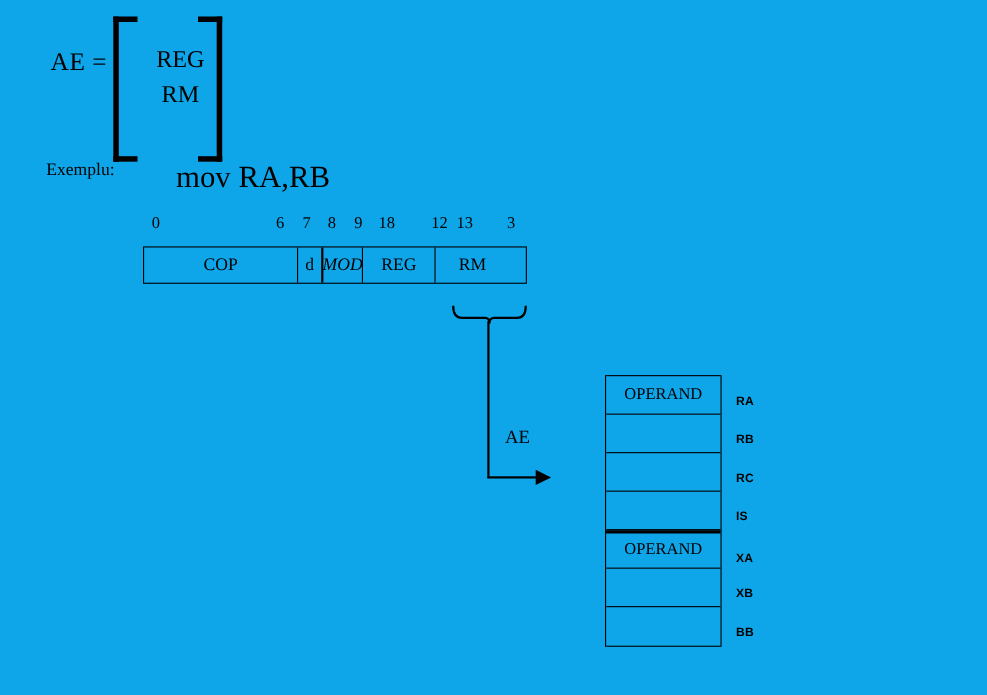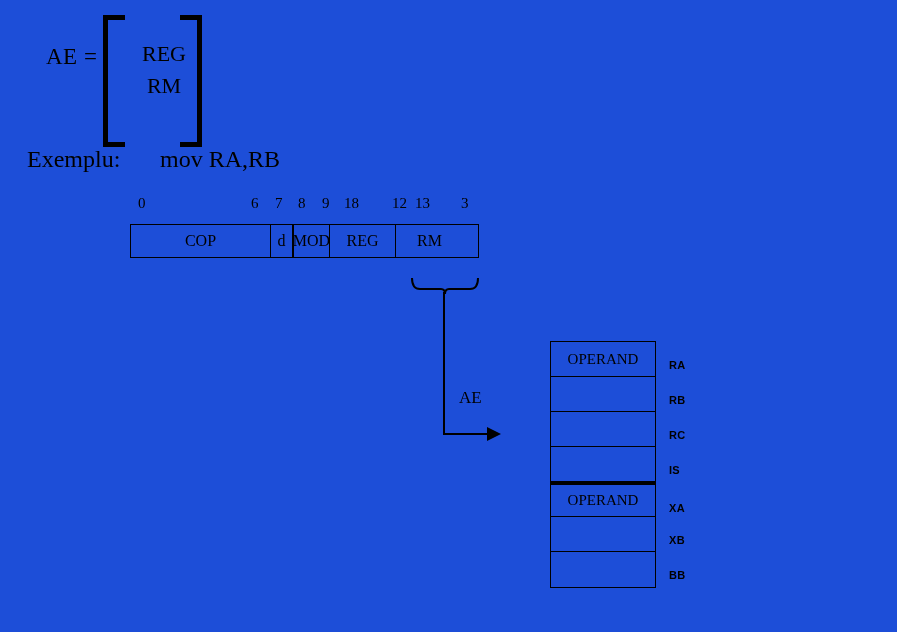--- a/index.html
+++ b/index.html
@@ -9,21 +9,21 @@
   }
   body {
     font-family: "Liberation Serif", serif;
     color: #000000;
   }
   #page {
     position: relative;
     width: 897px;
     height: 632px;
     overflow: hidden;
-    background: #1d4ed8;
+    background: #0ea5e9;
   }
   .abs { position: absolute; }
 
   
   .ae-eq {
     left: 46px;
     top: 44px;
     font-size: 23px;
     font-family: "Liberation Serif", serif;
     letter-spacing: 0.5px;
@@ -52,30 +52,30 @@
     left: 128px;
     top: 38px;
     width: 72px;
     text-align: center;
     font-size: 22px;
     line-height: 32px;
   }
 
   
   .exemplu-label {
-    left: 27px;
+    left: 42px;
     top: 146px;
-    font-size: 24px;
+    font-size: 16px;
     white-space: nowrap;
     text-align: center;
   }
   .exemplu-instr {
     left: 160px;
     top: 146px;
-    font-size: 24px;
+    font-size: 28px;
     white-space: nowrap;
   }
 
   
   .bit-tick {
     top: 195px;
     font-size: 15px;
     font-family: "Liberation Serif", serif;
     white-space: nowrap;
   }
@@ -193,21 +193,21 @@
       <div class="abs bit-tick" style="left: 322px;">9</div>
       <div class="abs bit-tick" style="left: 344px;">18</div>
       <div class="abs bit-tick" style="left: 392px;">12</div>
       <div class="abs bit-tick" style="left: 415px;">13</div>
       <div class="abs bit-tick" style="left: 461px;">3</div>
     </div>
 
   <div class="abs" id="instr-table">
       <div class="cell" style="width: 140px;">COP</div>
       <div class="cell thick" style="width: 23px;">d</div>
-      <div class="cell" style="width: 36px;">MOD</div>
+      <div class="cell" style="width: 36px; font-style: italic;">MOD</div>
       <div class="cell" style="width: 66px;">REG</div>
       <div class="cell" style="width: 67px;">RM</div>
     </div>
 
   <div class="abs brace-wrap">
     <svg width="70" height="18" viewBox="0 0 70 18">
       <path d="M2 1 Q2 12 10 12 L31 12 Q35 12 35 17 Q35 12 39 12 L60 12 Q68 12 68 1" fill="none" stroke="#000" stroke-width="2"></path>
     </svg>
   </div>
 

